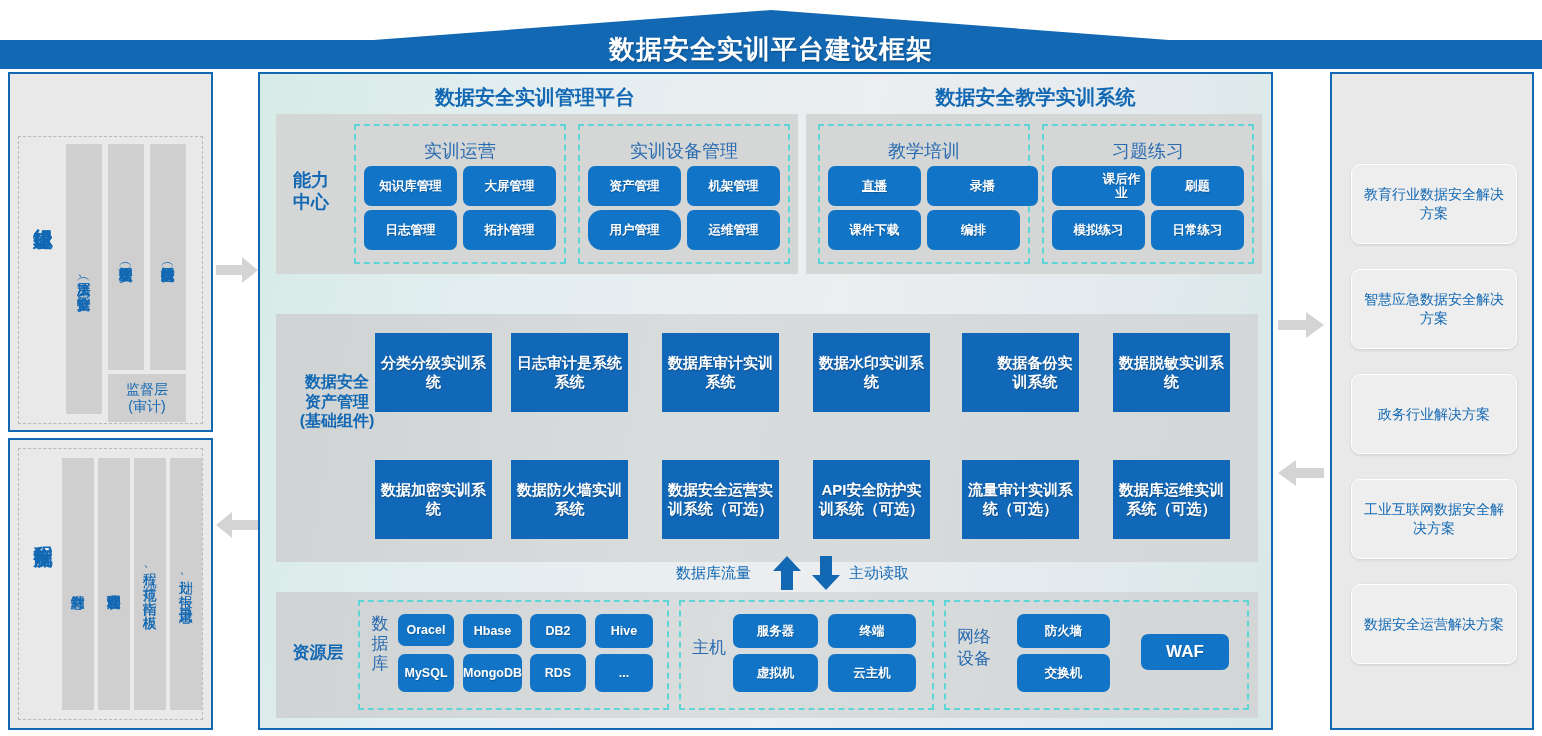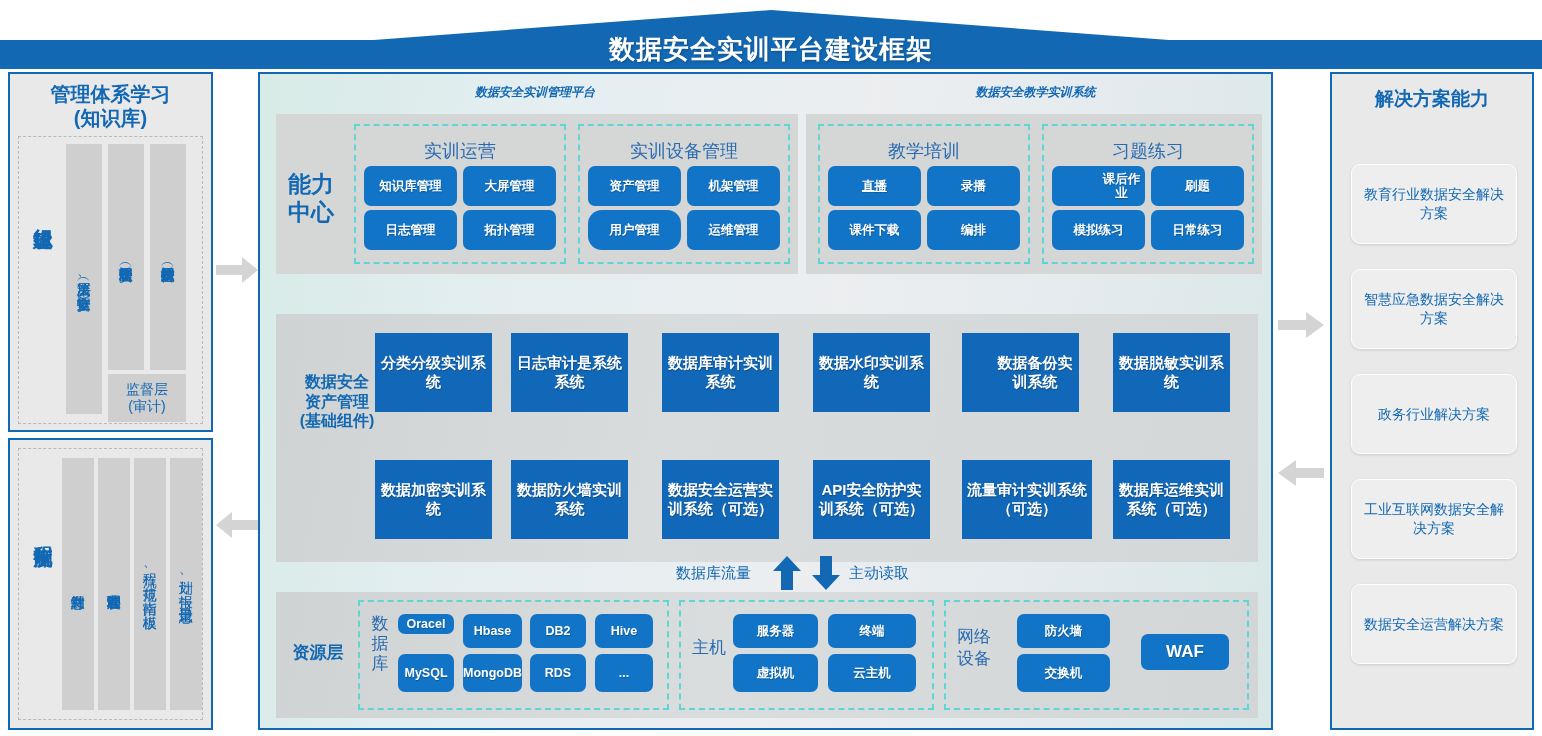--- a/index.html
+++ b/index.html
@@ -38,25 +38,25 @@
   .vlabel{
     writing-mode:vertical-rl;text-orientation:upright;
     color:#1268b3;display:flex;align-items:center;justify-content:center;
     box-sizing:border-box;line-height:1.05;
   }
   .vbox{background:#cfcfcf;position:absolute;}
   .vcap{position:absolute;color:#1268b3;font-weight:bold;font-size:19px;
         writing-mode:vertical-rl;text-orientation:upright;line-height:1.1;}
 
   
-  .sec-title{position:absolute;color:#1268b3;font-weight:bold;font-size:12px;text-align:center;font-style:italic;}
+  .sec-title{position:absolute;color:#1268b3;font-weight:bold;font-size:20px;text-align:center;}
   .grey-group{position:absolute;background:#d5d7d7;box-sizing:border-box;}
   .dash-cyan{position:absolute;border:2px dashed #5fd6d6;box-sizing:border-box;}
   .grp-label{position:absolute;color:#2a6bb0;font-size:18px;text-align:center;width:100%;top:13px;}
-  .side-label{position:absolute;color:#1268b3;font-weight:bold;font-size:23px;
+  .side-label{position:absolute;color:#1268b3;font-weight:bold;font-size:18px;
               text-align:center;line-height:1.22;}
 
   .btn{
     position:absolute;background:#1174c6;color:#fff;border-radius:7px;
     display:flex;align-items:center;justify-content:center;text-align:center;
     font-weight:bold;font-size:13.5px;line-height:1.12;box-sizing:border-box;padding:2px;
     text-shadow:.5px .5px 1px rgba(0,0,0,.25);
   }
   .btn.sm{font-size:12.5px;}
 
@@ -96,24 +96,20 @@
 <div id="banner">
   <svg width="1542" height="58" viewBox="0 0 1542 58">
     <polygon points="0,58 771,0 1542,58" fill="#1268b3"></polygon>
     <rect x="0" y="30" width="1542" height="28" fill="#1268b3"></rect>
   </svg>
   <div id="banner-title">数据安全实训平台建设框架</div>
 </div>
 <div id="banner-rule"></div>
 
 <div class="panel" id="left-panel">
-  <div class="panel-title">
-    <span>管理体系学习</span><br>
-    <span>(知识库)</span>
-  </div>
   <div class="dash-area" style="left:8px;top:62px;width:185px;height:288px;"></div>
 
   <div class="vcap" style="left:22px;top:140px;">组织建设</div>
 
   <div class="vbox vlabel" style="left:56px;top:70px;width:36px;height:270px;font-size:14px;">
     <span>决策层（高层、数据安全官）</span>
   </div>
   <div class="vbox vlabel" style="left:98px;top:70px;width:36px;height:226px;font-size:14px;">
     <span>管理层（安全管理团队）</span>
   </div>
@@ -183,21 +179,21 @@
   </div>
   <div class="btn sm" style="left:328px;top:92px;width:93px;height:40px;">资产管理</div>
   <div class="btn sm" style="left:427px;top:92px;width:93px;height:40px;">机架管理</div>
   <div class="btn sm" style="left:328px;top:136px;width:93px;height:40px;border-radius:14px;">用户管理</div>
   <div class="btn sm" style="left:427px;top:136px;width:93px;height:40px;">运维管理</div>
 
   <div class="dash-cyan" style="left:558px;top:50px;width:212px;height:140px;">
     <div class="grp-label">教学培训</div>
   </div>
   <div class="btn sm" style="left:568px;top:92px;width:93px;height:40px;text-decoration:underline;">直播</div>
-  <div class="btn sm" style="left:667px;top:92px;width:93px;height:40px;">录播</div>
+  <div class="btn sm" style="left:667px;top:92px;width:111px;height:40px;">录播</div>
   <div class="btn sm" style="left:568px;top:136px;width:93px;height:40px;">课件下载</div>
   <div class="btn sm" style="left:667px;top:136px;width:93px;height:40px;">编排</div>
 
   <div class="dash-cyan" style="left:782px;top:50px;width:212px;height:140px;">
     <div class="grp-label">习题练习</div>
   </div>
   <div class="btn sm" style="left:792px;top:92px;width:93px;height:40px;padding-left:48px;">课后作业</div>
   <div class="btn sm" style="left:891px;top:92px;width:93px;height:40px;">刷题</div>
   <div class="btn sm" style="left:792px;top:136px;width:93px;height:40px;">模拟练习</div>
   <div class="btn sm" style="left:891px;top:136px;width:93px;height:40px;">日常练习</div>
@@ -215,42 +211,42 @@
 <div class="comp" style="left:511px;top:333px;width:117px;height:79px;">日志审计是系统系统</div>
 <div class="comp" style="left:662px;top:333px;width:117px;height:79px;">数据库审计实训系统</div>
 <div class="comp" style="left:813px;top:333px;width:117px;height:79px;">数据水印实训系统</div>
 <div class="comp" style="left:962px;top:333px;width:117px;height:79px;padding-left:32px;">数据备份实训系统</div>
 <div class="comp" style="left:1113px;top:333px;width:117px;height:79px;">数据脱敏实训系统</div>
 
 <div class="comp" style="left:375px;top:460px;width:117px;height:79px;">数据加密实训系统</div>
 <div class="comp" style="left:511px;top:460px;width:117px;height:79px;">数据防火墙实训系统</div>
 <div class="comp" style="left:662px;top:460px;width:117px;height:79px;">数据安全运营实训系统（可选）</div>
 <div class="comp" style="left:813px;top:460px;width:117px;height:79px;">API安全防护实训系统（可选）</div>
-<div class="comp" style="left:962px;top:460px;width:130px;height:79px;">流量审计实训系统（可选）</div>
+<div class="comp" style="left:962px;top:460px;width:117px;height:79px;">流量审计实训系统（可选）</div>
 <div class="comp" style="left:1113px;top:460px;width:117px;height:79px;">数据库运维实训系统（可选）</div>
 
 <div class="flow-label" style="left:676px;top:564px;">数据库流量</div>
 <svg class="arrow-up" style="left:773px;top:556px;" width="28" height="34" viewBox="0 0 28 34">
   <polygon points="14,0 28,15 20,15 20,34 8,34 8,15 0,15" fill="#1268b3"></polygon>
 </svg>
 <svg class="arrow-down" style="left:812px;top:556px;" width="28" height="34" viewBox="0 0 28 34">
   <polygon points="14,34 0,19 8,19 8,0 20,0 20,19 28,19" fill="#1268b3"></polygon>
 </svg>
 <div class="flow-label" style="left:849px;top:564px;">主动读取</div>
 
 <div id="res-band"></div>
 <div class="side-label" style="left:282px;top:643px;width:72px;font-size:17px;">资源层</div>
 
 <div class="dash-cyan" style="left:358px;top:600px;width:311px;height:110px;"></div>
 <div style="position:absolute;left:366px;top:614px;width:28px;color:#2a6bb0;font-size:17px;text-align:center;line-height:1.18;">
   <span>数</span><br>
   <span>据</span><br>
   <span>库</span>
 </div>
-<div class="btn sm" style="left:398px;top:614px;width:56px;height:20px;">Oracel</div>
+<div class="btn sm" style="left:398px;top:614px;width:56px;height:32px;">Oracel</div>
 <div class="btn sm" style="left:463px;top:614px;width:59px;height:34px;">Hbase</div>
 <div class="btn sm" style="left:530px;top:614px;width:56px;height:34px;">DB2</div>
 <div class="btn sm" style="left:595px;top:614px;width:58px;height:34px;">Hive</div>
 <div class="btn sm" style="left:398px;top:654px;width:56px;height:38px;">MySQL</div>
 <div class="btn sm" style="left:463px;top:654px;width:59px;height:38px;">MongoDB</div>
 <div class="btn sm" style="left:530px;top:654px;width:56px;height:38px;">RDS</div>
 <div class="btn sm" style="left:595px;top:654px;width:58px;height:38px;">...</div>
 
 <div class="dash-cyan" style="left:679px;top:600px;width:255px;height:110px;"></div>
 <div style="position:absolute;left:692px;top:636px;color:#2a6bb0;font-size:17px;">主机</div>
@@ -262,20 +258,19 @@
 <div class="dash-cyan" style="left:944px;top:600px;width:305px;height:110px;"></div>
 <div style="position:absolute;left:957px;top:626px;color:#2a6bb0;font-size:17px;line-height:1.3;text-align:center;">
   <span>网络</span><br>
   <span>设备</span>
 </div>
 <div class="btn sm" style="left:1017px;top:614px;width:93px;height:34px;">防火墙</div>
 <div class="btn sm" style="left:1017px;top:654px;width:93px;height:38px;">交换机</div>
 <div class="btn" style="left:1141px;top:634px;width:88px;height:36px;font-size:17px;">WAF</div>
 
 <div class="panel" id="right-panel">
-  <div class="panel-title">解决方案能力</div>
 
   <div class="sol-card" style="top:90px;">教育行业数据安全解决方案</div>
   <div class="sol-card" style="top:195px;">智慧应急数据安全解决方案</div>
   <div class="sol-card" style="top:300px;">政务行业解决方案</div>
   <div class="sol-card" style="top:405px;">工业互联网数据安全解决方案</div>
   <div class="sol-card" style="top:510px;">数据安全运营解决方案</div>
 </div>
 
 </body></html>

